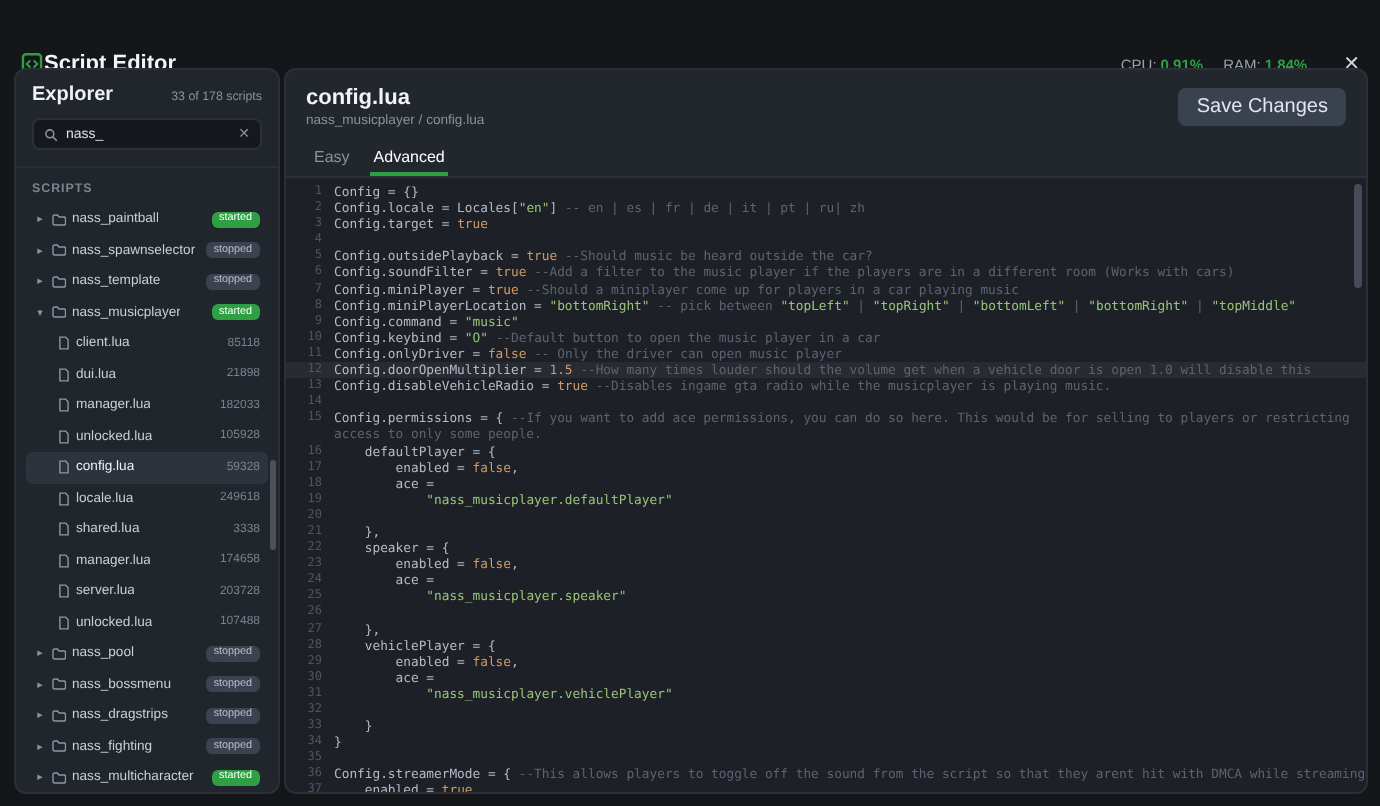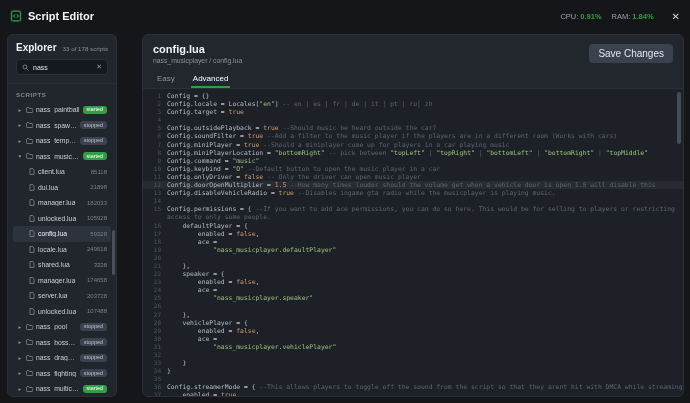--- a/index.html
+++ b/index.html
@@ -1,26 +1,26 @@
 <!DOCTYPE html>
 <html style="--accent-green: #2ea043; --badge-started-bg: #2ea043; --badge-stopped-bg: #3b4350; --code-string: #98c379; --code-comment: #5c6370; --code-number: #d19a66;"><head>
 <meta charset="utf-8">
 <style>
   *{margin:0;padding:0;box-sizing:border-box}
   html,body{width:690px;height:403px;overflow:hidden;background:#14161a;
     font-family:"Liberation Sans",sans-serif;color:#dadfe6;position:relative}
   
-  .topbar{position:absolute;left:0;top:0;right:0;height:32px;display:flex;align-items:center;padding:0 10px;gap:6px}
+  .topbar{position:absolute;left:0;top:16px;right:0;height:32px;display:flex;align-items:center;padding:0 10px;gap:0}
   .app-title{font-size:11px;font-weight:bold;color:#f2f4f7}
   .topbar-right{margin-left:auto;display:flex;align-items:center;gap:10px;font-size:7.5px;color:#9aa1ab}
   .stat{display:flex;gap:2px;align-items:flex-start}
   .stat-value{color:var(--accent-green,#2ea043);font-weight:bold}
   .close-btn{font-size:10px;color:#cfd4da;margin-left:8px;cursor:pointer}
   
-  .sidebar{position:absolute;left:7px;top:34px;width:110px;bottom:6px;background:#21252c;border:1px solid #2b3038;border-radius:6px;overflow:hidden}
+  .sidebar{position:absolute;left:7px;top:34px;width:133px;bottom:6px;background:#21252c;border:1px solid #2b3038;border-radius:6px;overflow:hidden}
   .explorer-head{display:flex;align-items:baseline;justify-content:space-between;padding:7px 8px 6px}
   .explorer-title{font-size:10px;font-weight:bold;color:#eef1f5}
   .explorer-count{font-size:6.2px;color:#8a919c}
   .search-wrap{margin:0 8px 8px;height:16px;display:flex;align-items:center;gap:4px;background:#15181d;border:1px solid #2b3038;border-radius:4px;padding:0 5px}
   .search-input{flex:1;background:none;border:none;outline:none;color:#dde2e8;font-size:7px;font-family:inherit;min-width:0}
   .clear-icon{font-size:7px;color:#8a919c;cursor:pointer}
   .sidebar-divider{border-top:1px solid #2a2f37}
   .scripts-label{padding:7px 8px 4px;font-size:6.2px;font-weight:bold;letter-spacing:.08em;color:#7c848f}
   .script-list{padding:0 5px}
   .row{display:flex;align-items:center;gap:3px;height:15.5px;padding:0 4px;border-radius:3px;cursor:pointer}
@@ -36,21 +36,21 @@
   .sidebar-scroll{position:absolute;right:1px;top:195px;width:3px;height:45px;background:#4a515b;border-radius:2px}
   
   .main{position:absolute;left:142px;top:34px;right:6px;bottom:6px;background:#22262d;border:1px solid #2b3038;border-radius:6px;overflow:hidden}
   .main-head{height:36px;display:flex;align-items:center;padding:0 10px}
   .file-title{font-size:11px;font-weight:bold;color:#f1f3f6}
   .breadcrumb{font-size:6.8px;color:#8a919c;margin-top:2px}
   .head-actions{margin-left:auto;display:flex;gap:6px}
   .btn{font-size:10px;padding:4px 9px;border-radius:4px;border:none;cursor:pointer;font-family:inherit}
   .btn-secondary{background:#3a4250;color:#e2e6eb}
   .btn-primary{background:var(--accent-green,#2ea043);color:#fff}
-  .tabs{display:flex;gap:14px;padding:0 12px;height:18px;border-bottom:1px solid #2b3038}
+  .tabs{display:flex;gap:8px;padding:0 12px;height:18px;border-bottom:1px solid #2b3038}
   .tab{font-size:8px;color:#8a919c;display:flex;align-items:center;padding:0 2px;border-bottom:2px solid transparent;cursor:pointer}
   .tab.active{color:#fff;border-bottom-color:var(--accent-green,#2ea043)}
   
   .editor{position:absolute;left:0;right:0;top:54px;bottom:0;background:#1d2127;padding-top:3px;overflow:hidden;
     font-family:"DejaVu Sans Mono",monospace;font-size:6.4px;line-height:8.1px}
   .code-row{display:flex}
   .code-row.active{background:rgba(255,255,255,.05)}
   .gutter{flex:0 0 24px;width:24px;text-align:right;padding-right:6px;color:#4d5563;font-size:6px;user-select:none}
   .code{flex:1;white-space:pre-wrap;color:#b4bbc7}
   .tk-com{color:var(--code-comment,#5c6370)}

